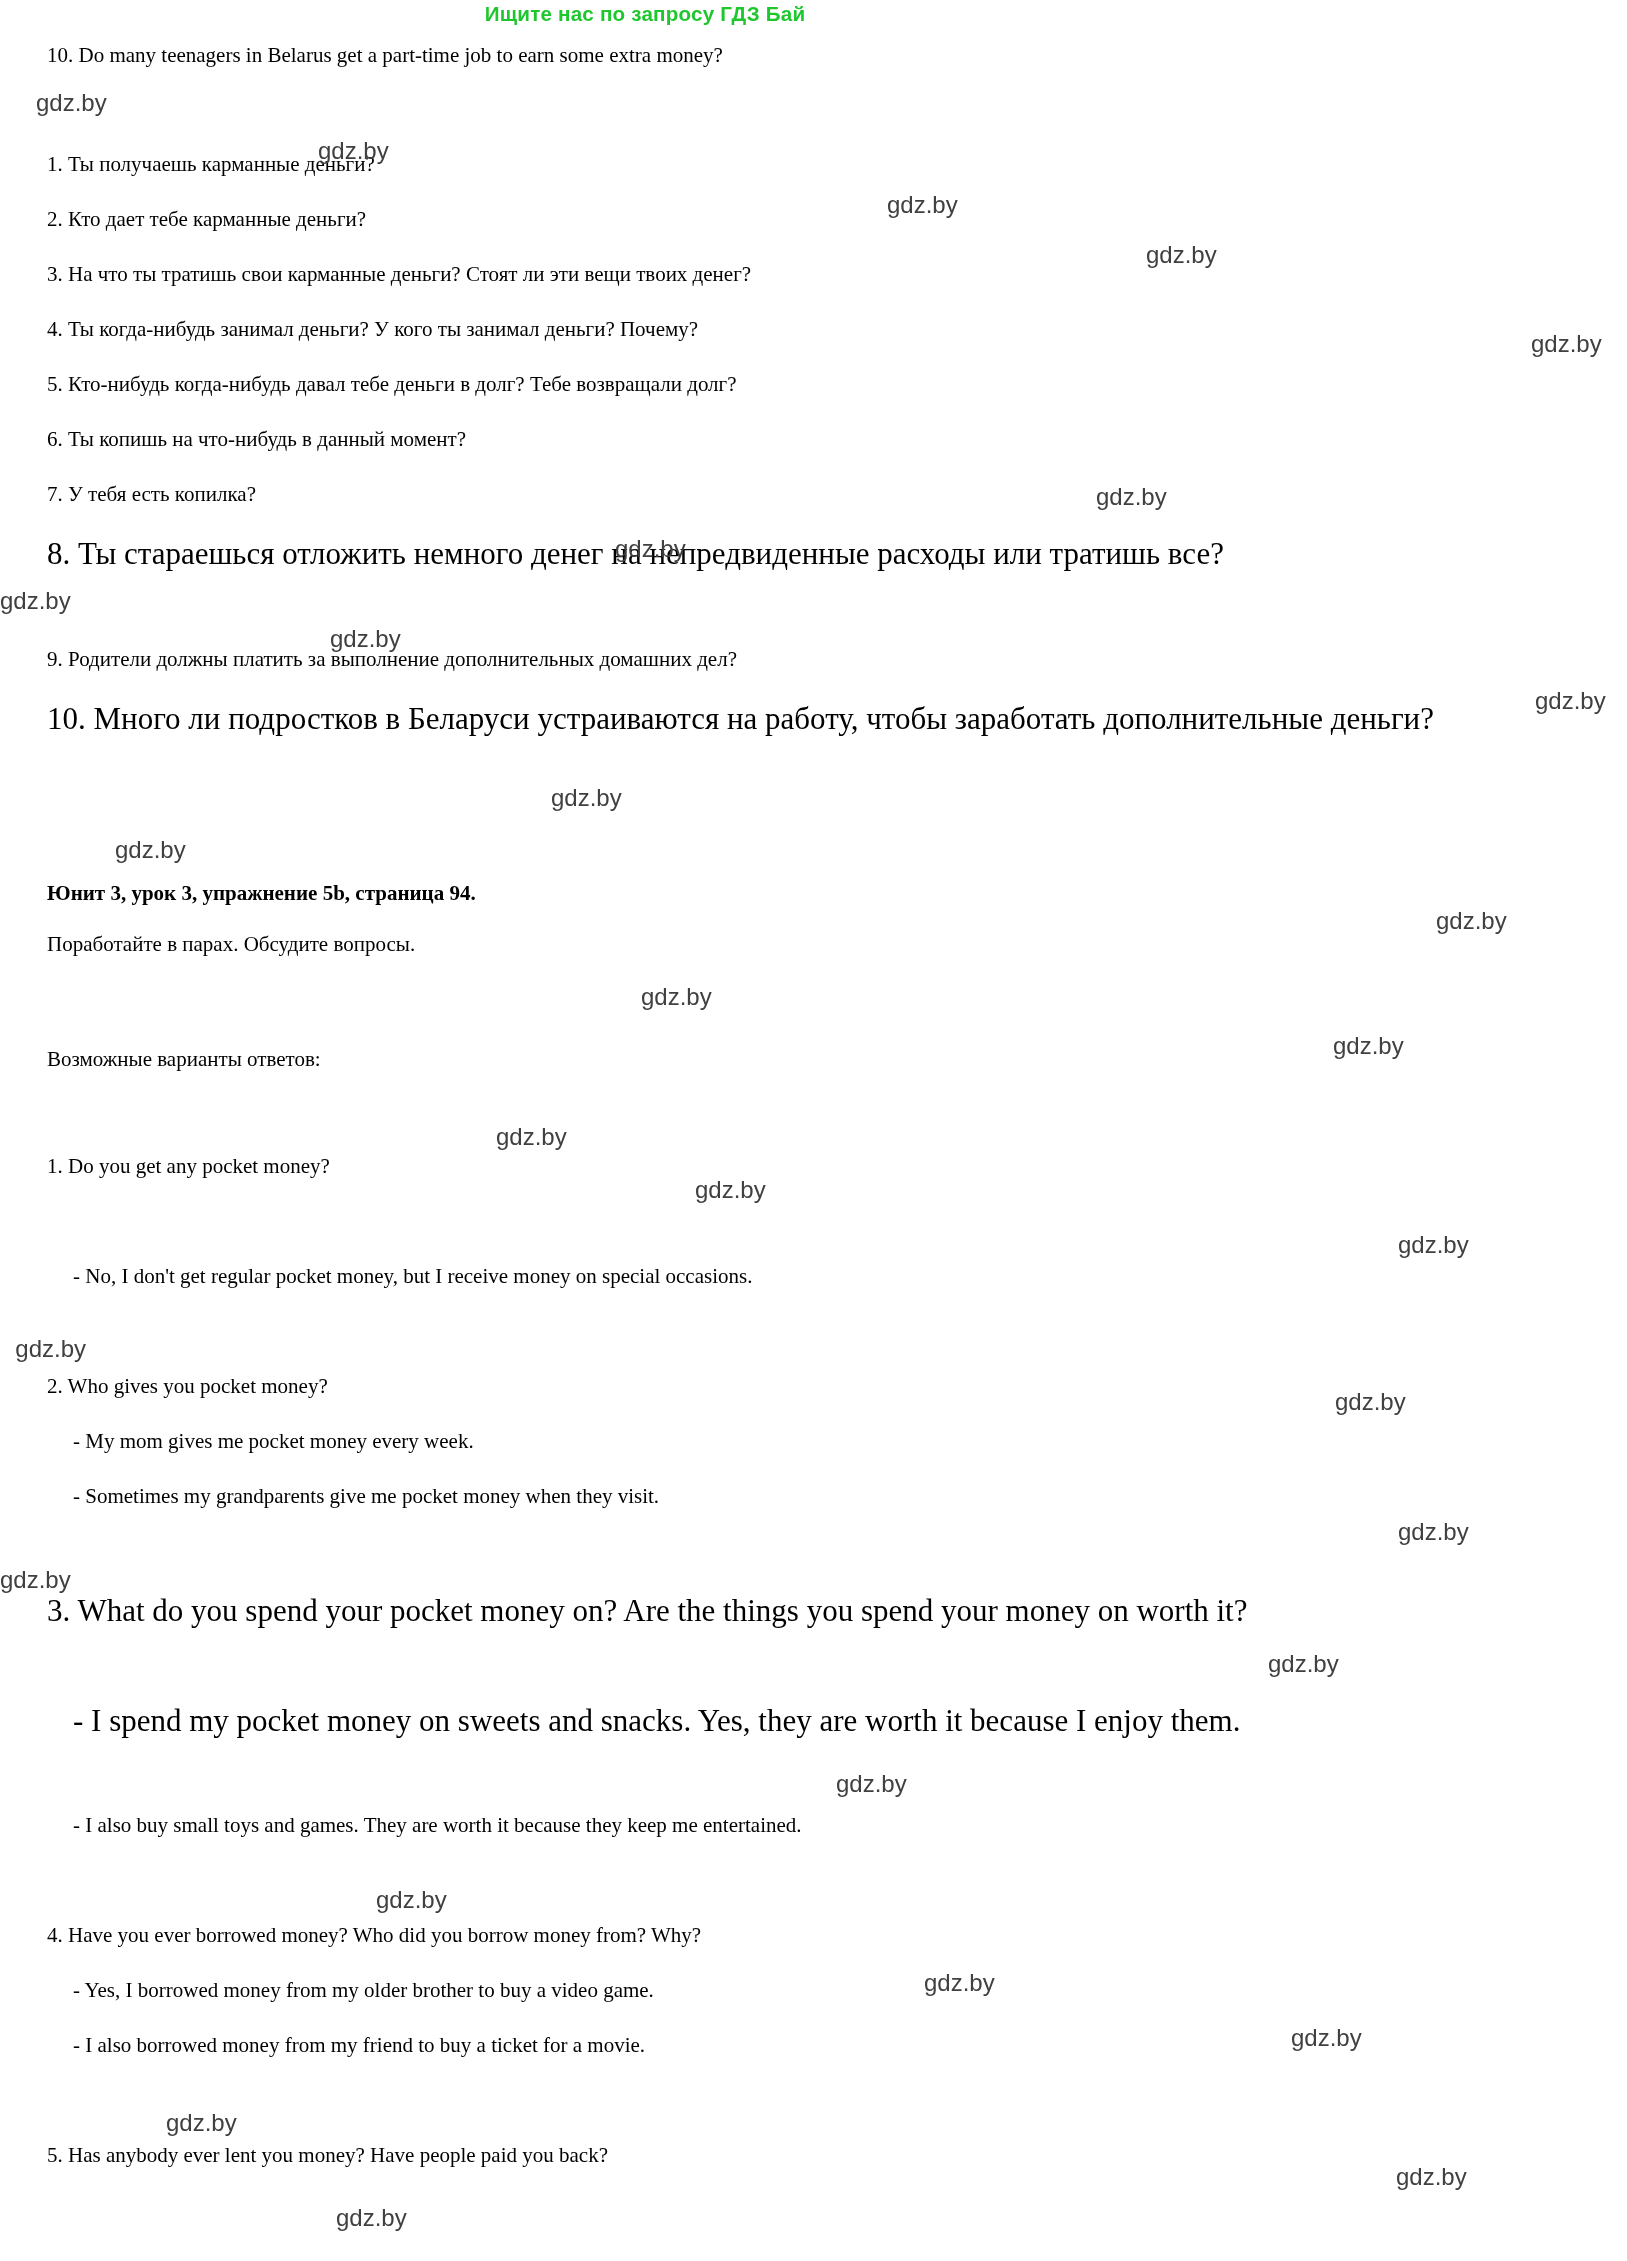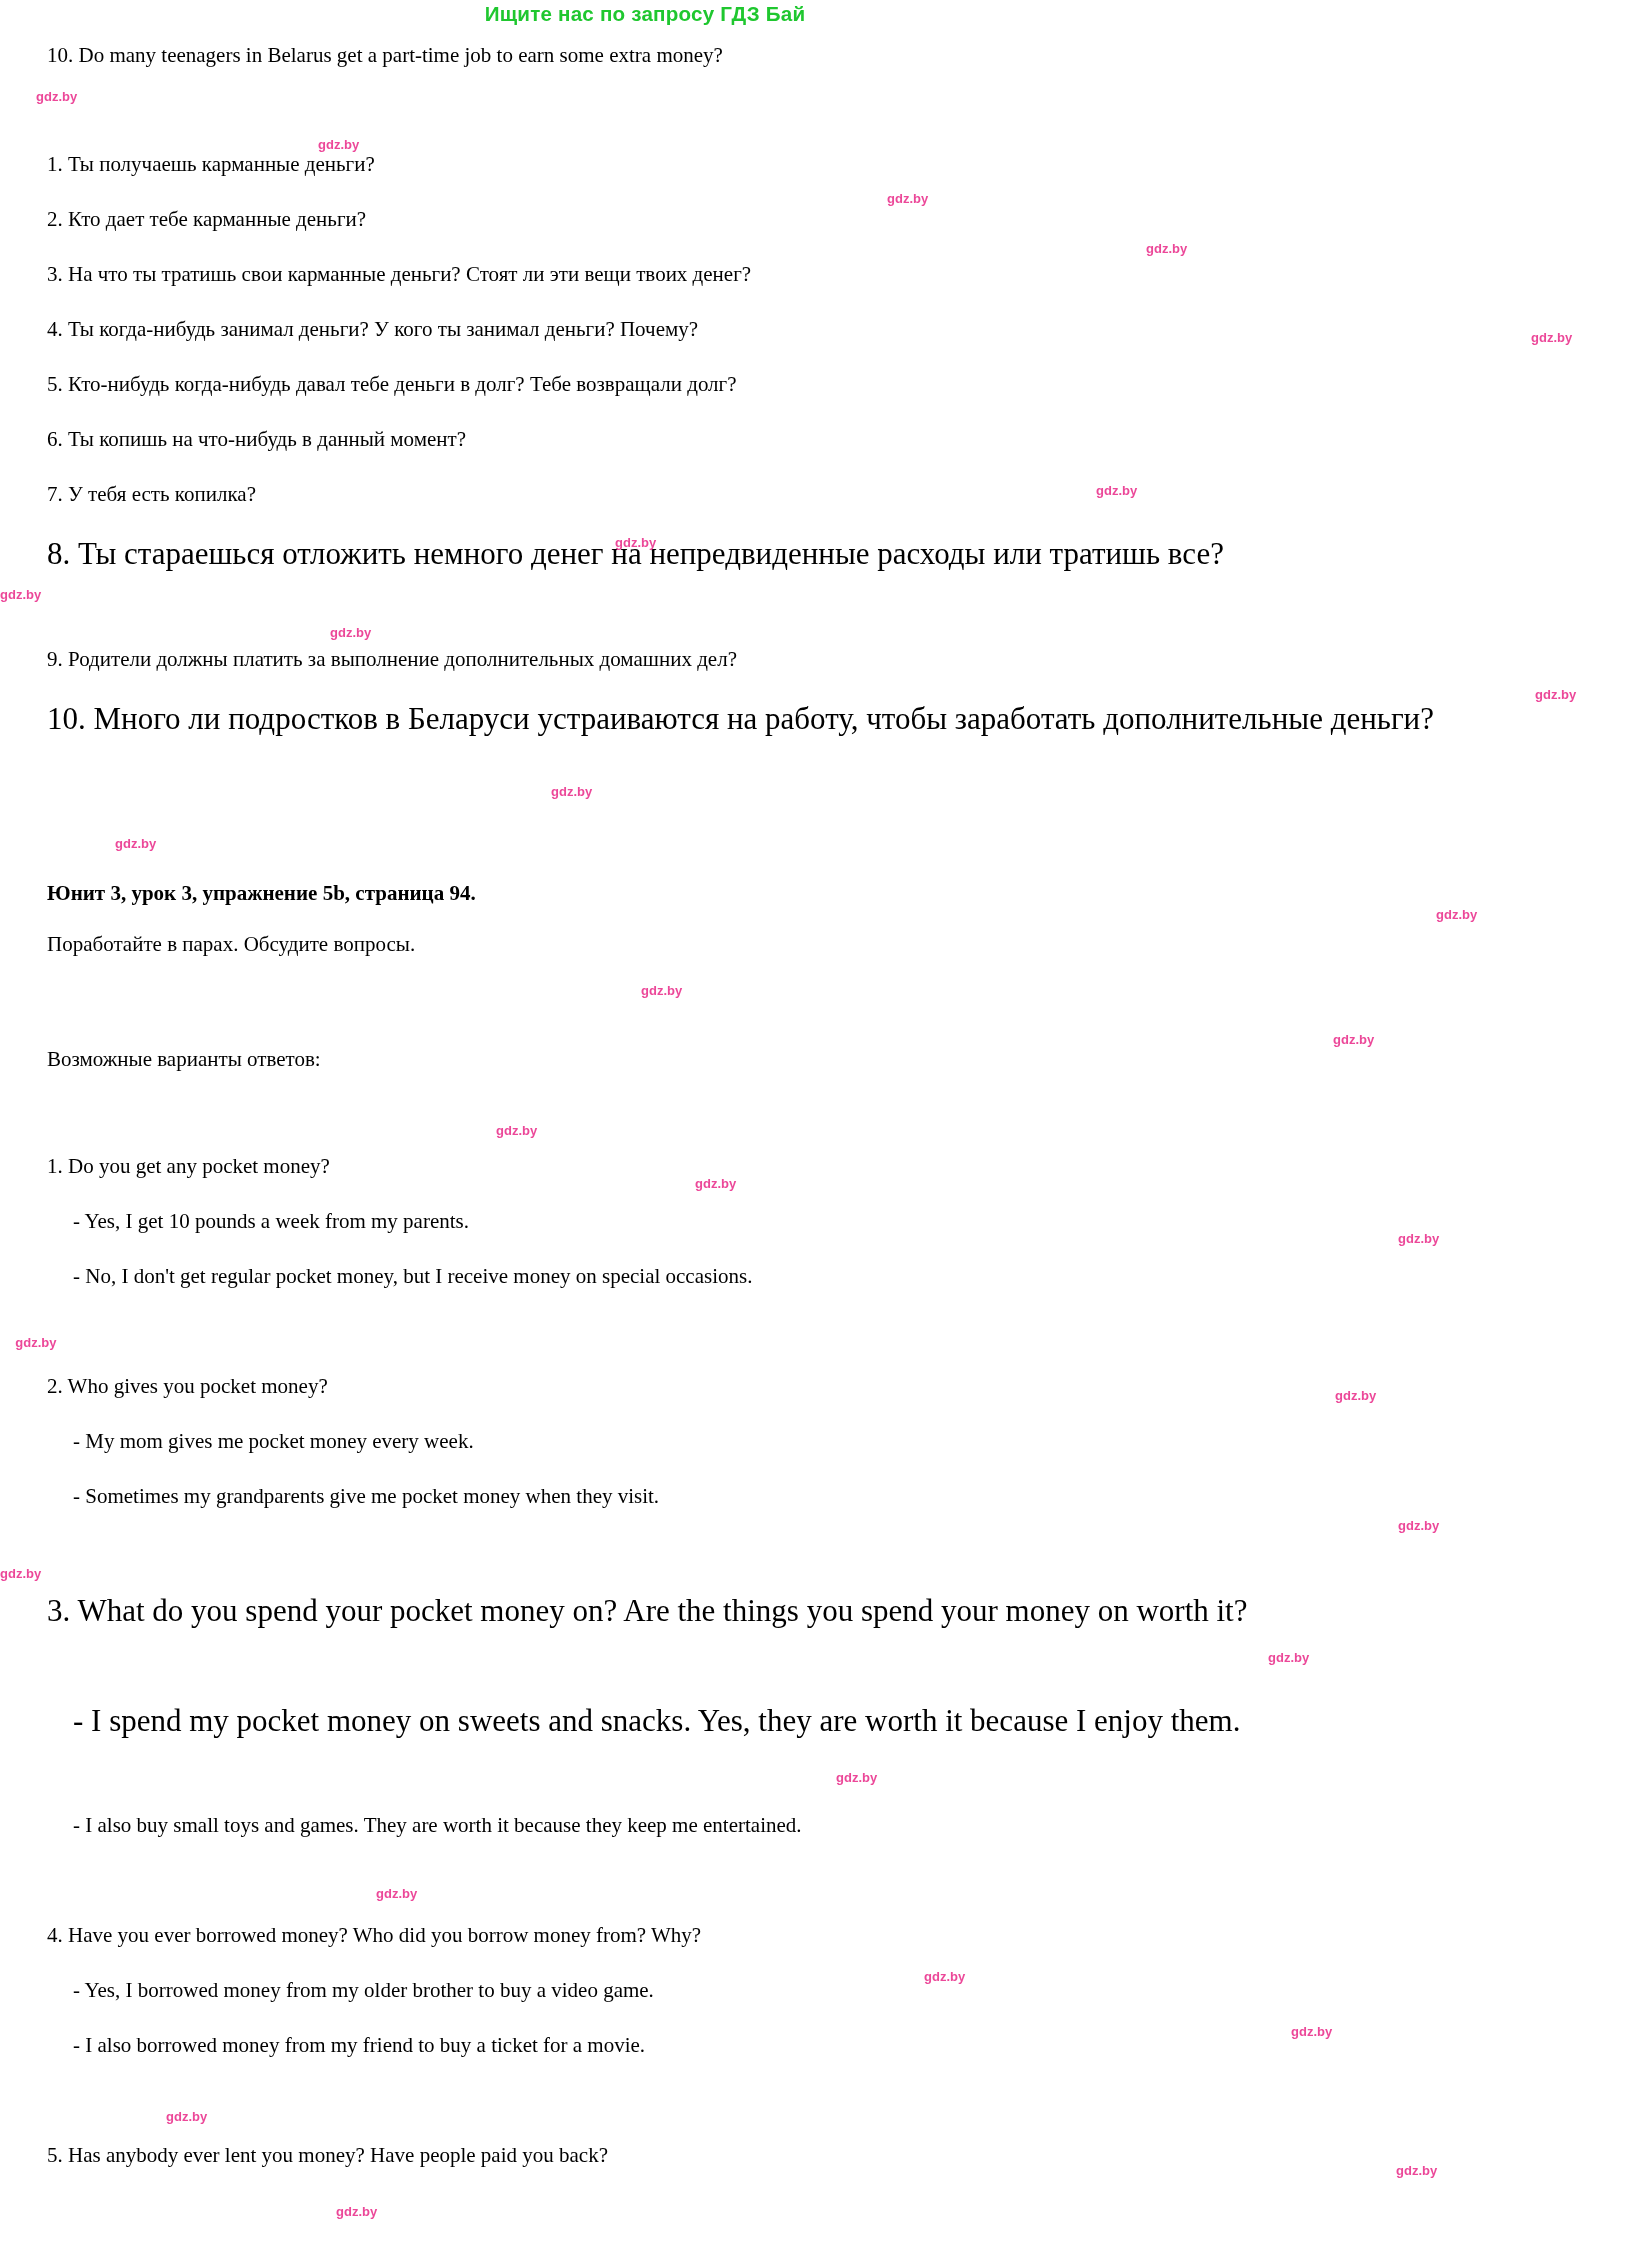--- a/index.html
+++ b/index.html
@@ -76,23 +76,23 @@
     line-height: 1.06;
     color: #000000;
     text-align: justify;
     text-align-last: left;
   }
 
   
   .wm {
     position: absolute;
     font-family: "Liberation Sans", "DejaVu Sans", sans-serif;
-    font-size: 13px;
-    font-weight: bold;
-    color: #ec4899;
+    font-size: 24px;
+    font-weight: normal;
+    color: #404040;
     white-space: nowrap;
     user-select: none;
   }
 </style>
 </head>
 <body>
 
 <div id="page">
 
   <div class="promo-banner">Ищите нас по запросу ГДЗ Бай</div>
@@ -121,21 +121,20 @@
 
     <div class="para" style="left:47px; top:703px; width:1539px;">10. Много ли подростков в Беларуси устраиваются на работу, чтобы заработать дополнительные деньги?</div>
 
     <div class="line bold" style="left:47px; top:882px;">Юнит 3, урок 3, упражнение 5b, страница 94.</div>
 
     <div class="line" style="left:47px; top:933px;">Поработайте в парах. Обсудите вопросы.</div>
 
     <div class="line" style="left:47px; top:1048px;">Возможные варианты ответов:</div>
 
     <div class="line" style="left:47px; top:1155px;">1. Do you get any pocket money?</div>
-    <div class="line" style="left:73px; top:1210px;">- Yes, I get 10 pounds a week from my parents.</div>
     <div class="line" style="left:73px; top:1265px;">- No, I don't get regular pocket money, but I receive money on special occasions.</div>
 
     <div class="line" style="left:47px; top:1375px;">2. Who gives you pocket money?</div>
     <div class="line" style="left:73px; top:1430px;">- My mom gives me pocket money every week.</div>
     <div class="line" style="left:73px; top:1485px;">- Sometimes my grandparents give me pocket money when they visit.</div>
 
     <div class="para" style="left:47px; top:1595px; width:1539px;">3. What do you spend your pocket money on? Are the things you spend your money on worth it?</div>
     <div class="para" style="left:73px; top:1705px; width:1513px;">- I spend my pocket money on sweets and snacks. Yes, they are worth it because I enjoy them.</div>
     <div class="line" style="left:73px; top:1814px;">- I also buy small toys and games. They are worth it because they keep me entertained.</div>
 

